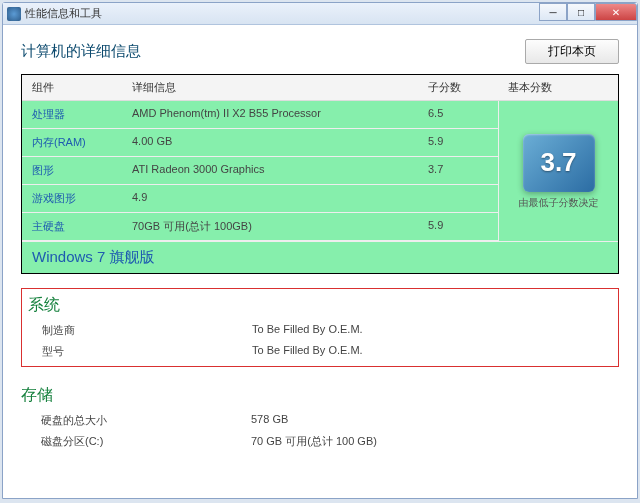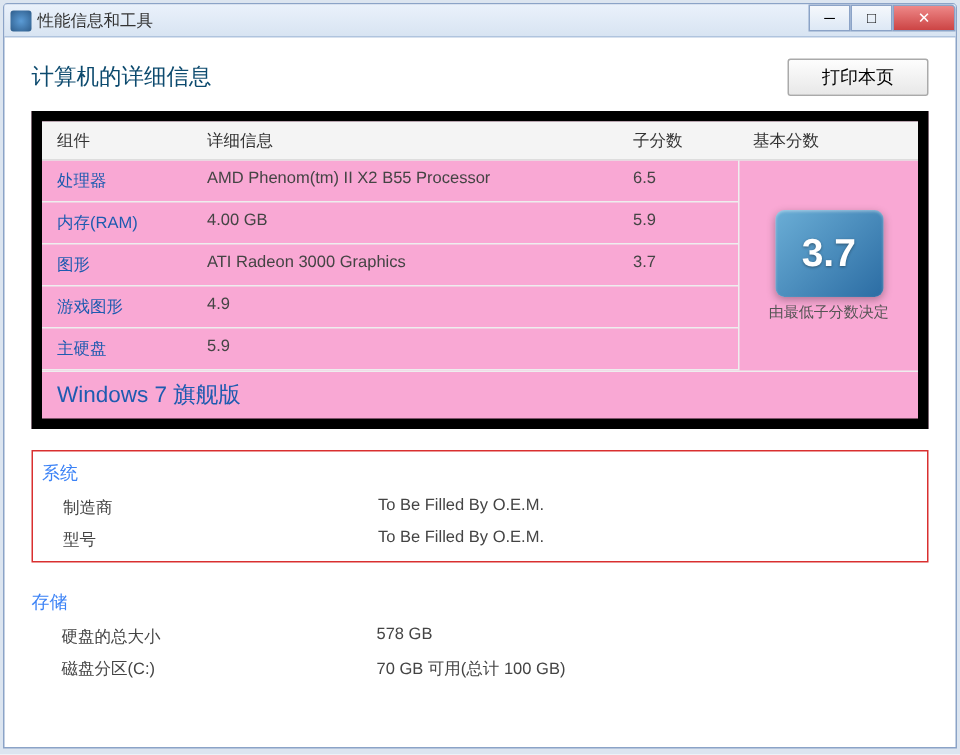--- a/index.html
+++ b/index.html
@@ -8,41 +8,41 @@
 .titlebar { background: linear-gradient(#eaf1fb, #d8e4f2); height: 22px; display: flex; align-items: center; padding: 0 4px; border-bottom: 1px solid #b0c4de; position: relative; }
 .titlebar-icon { width: 14px; height: 14px; background: radial-gradient(circle, #5b9bd5, #2e5c8a); border-radius: 2px; margin-right: 4px; }
 .titlebar-text { font-size: 11px; color: #333; }
 .window-controls { position: absolute; right: 0; top: 0; display: flex; }
 .wc-btn { width: 28px; height: 18px; border: 1px solid #8ba3c7; background: linear-gradient(#f5f8fc, #dde8f5); font-size: 10px; display: flex; align-items: center; justify-content: center; cursor: pointer; }
 .wc-close { background: linear-gradient(#e88, #c44); color: #fff; width: 42px; border-radius: 0 3px 0 0; }
 .content { flex: 1; overflow-y: auto; padding: 14px 18px; }
 .header-row { display: flex; justify-content: space-between; align-items: center; margin-bottom: 10px; }
 .page-title { color: #0c4a6e; font-size: 15px; font-weight: normal; }
 .print-btn { border: 1px solid #aaa; background: linear-gradient(#fdfdfd, #e8e8e8); padding: 3px 22px; font-size: 12px; cursor: pointer; border-radius: 2px; }
-.score-box { border: 7px solid #000000; background: #f9a8d4; }
+.score-box { border: 1px solid #000000; background: #86efac; }
 .score-head { display: flex; background: #f4f4f4; border-bottom: 1px solid #ddd; }
 .score-head > div { padding: 5px 10px; font-size: 11px; color: #333; }
 .sh-comp { width: 100px; }
 .sh-detail { flex: 1; }
 .sh-sub { width: 80px; }
 .sh-base { width: 120px; }
 .score-body { display: flex; }
 .score-rows { flex: 1; }
 .score-row { display: flex; border-bottom: 1px solid #eee; }
 .score-row > div { padding: 6px 10px; font-size: 11px; }
 .sr-comp { width: 100px; color: #1e5bb0; }
 .sr-detail { flex: 1; color: #444; }
 .sr-sub { width: 80px; color: #444; }
 .base-cell { width: 120px; display: flex; flex-direction: column; align-items: center; justify-content: center; border-left: 1px solid #eee; }
 .base-badge { width: 72px; height: 58px; background: linear-gradient(135deg, #6baed6, #2b6ca3); border-radius: 6px; display: flex; align-items: center; justify-content: center; box-shadow: 0 2px 6px rgba(0,0,0,.3), inset 0 1px 2px rgba(255,255,255,.4); }
 .base-badge-text { color: #fff; font-size: 26px; font-weight: bold; text-shadow: 0 1px 2px rgba(0,0,0,.4); }
 .base-caption { font-size: 10px; color: #555; text-align: left; margin-top: 4px; line-height: 1.3; }
 .os-row { padding: 6px 10px; font-size: 15px; color: #1e5bb0; border-top: 1px solid #eee; }
 .section { margin-top: 14px; }
-.section-title { color: #3b82f6; font-size: 12px; padding: 4px 0; }
+.section-title { color: #15803d; font-size: 16px; padding: 4px 0; }
 .info-row { display: flex; padding: 3px 0 3px 20px; font-size: 11px; }
 .info-label { width: 210px; color: #444; }
 .info-value { color: #444; }
 .red-box { border: 1px solid #d93030; padding: 2px 0 4px 0; }
 .red-box .section-title { padding-left: 6px; }
 </style>
 </head>
 <body>
 
 <div class="window">
@@ -85,20 +85,21 @@
             <div class="sr-comp">图形</div>
             <div class="sr-detail">ATI Radeon 3000 Graphics</div>
             <div class="sr-sub">3.7</div>
           </div>
           <div class="score-row">
             <div class="sr-comp">游戏图形</div>
             <div class="sr-sub">4.9</div>
           </div>
           <div class="score-row">
             <div class="sr-comp">主硬盘</div>
+            <div class="sr-detail">70GB 可用(总计 100GB)</div>
             <div class="sr-sub">5.9</div>
           </div>
         </div>
         <div class="base-cell">
           <div class="base-badge">
             <div class="base-badge-text">3.7</div>
           </div>
           <div class="base-caption">由最低子分数决定</div>
         </div>
       </div>

